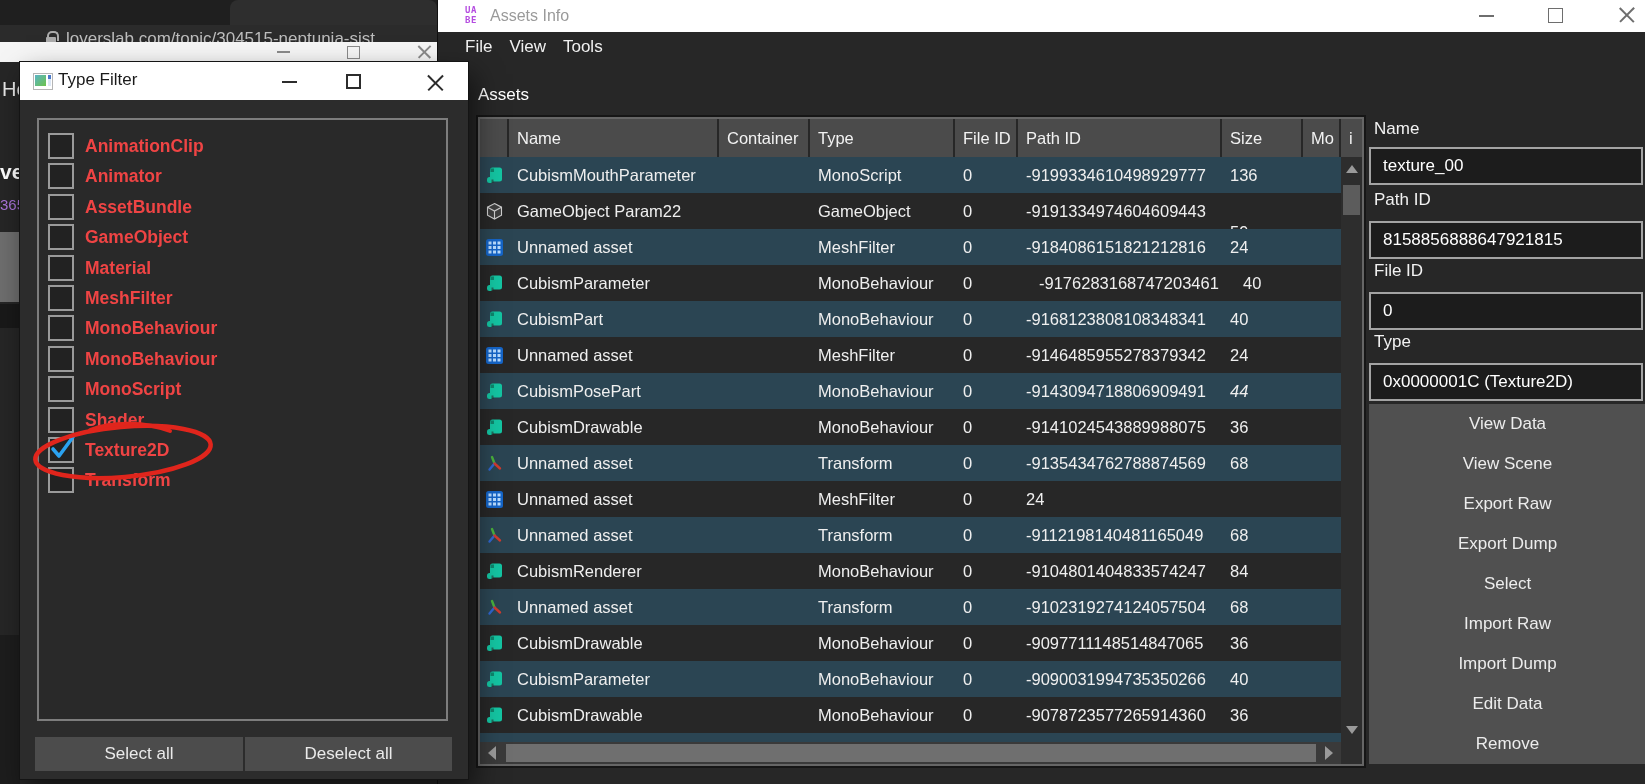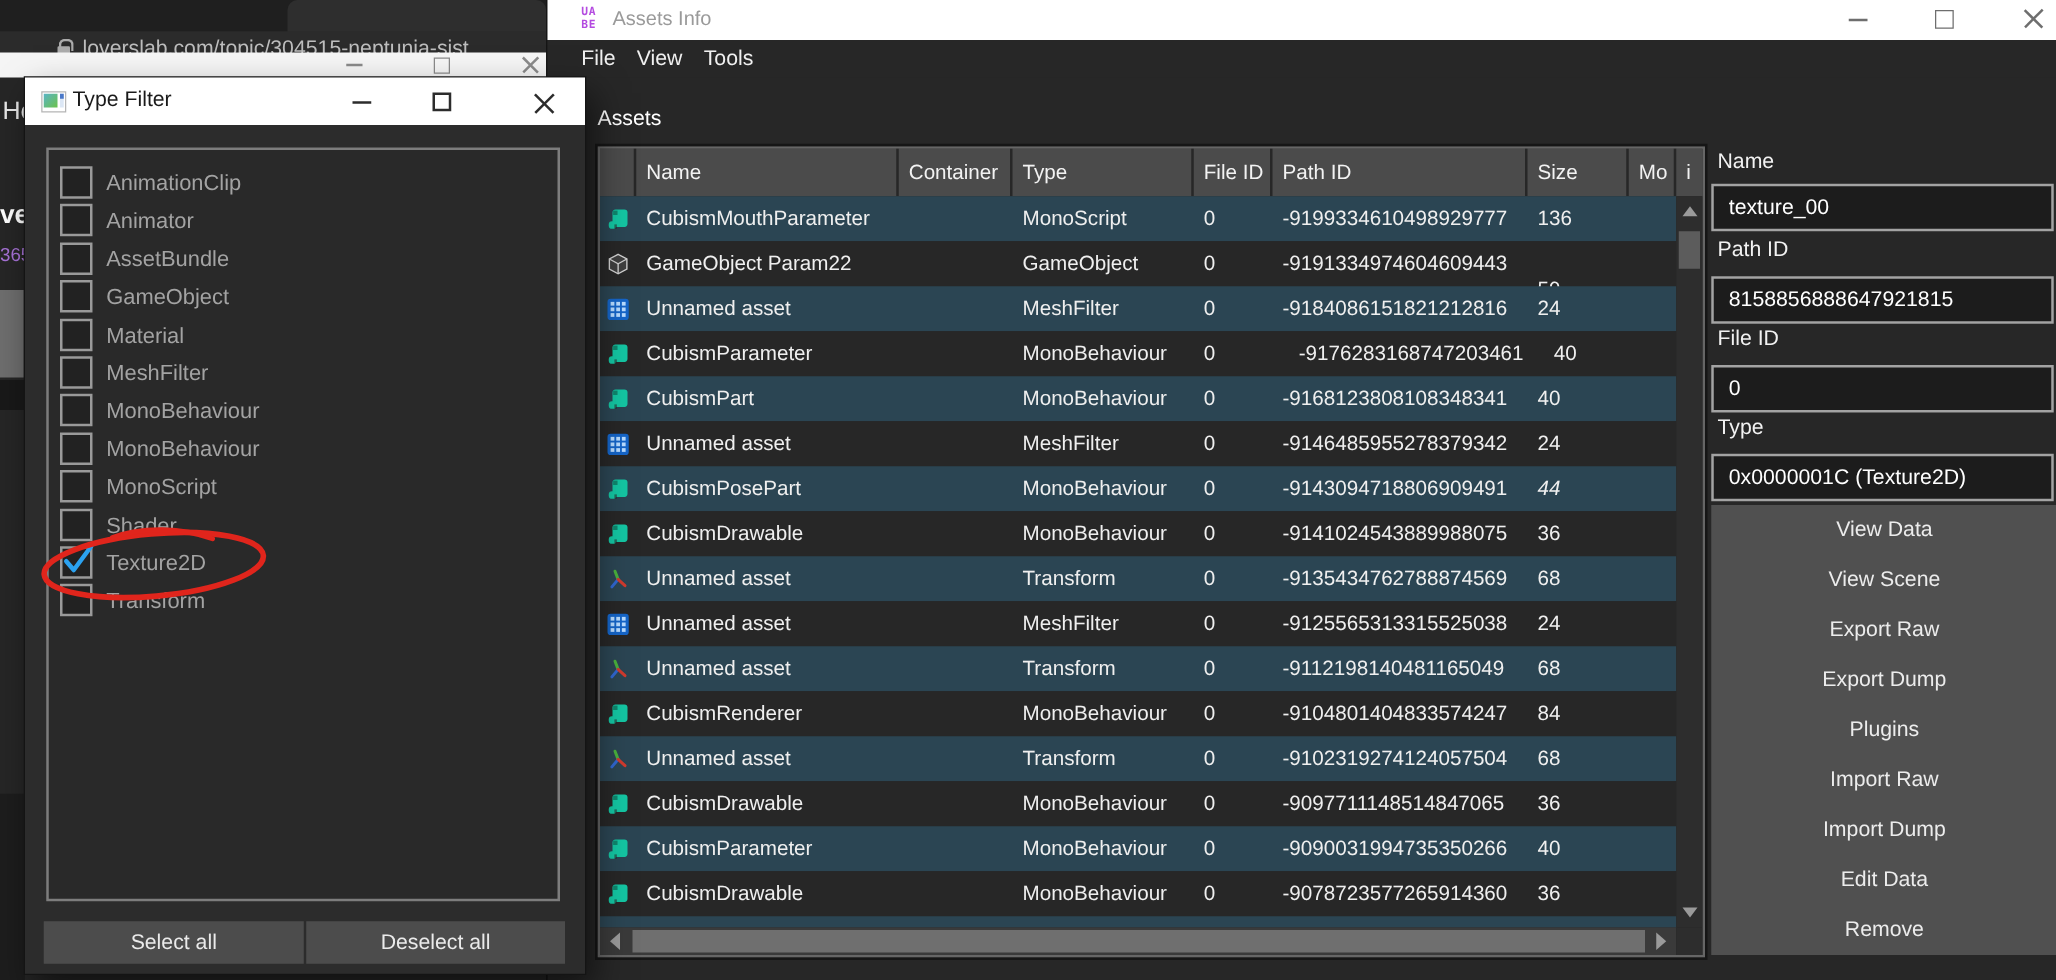--- a/index.html
+++ b/index.html
@@ -86,21 +86,21 @@
   .tf-icon .col{position:absolute;right:1px;top:1px;width:3px;height:11px;background:#dce7f5;}
   .tf-icon .colb{position:absolute;right:1px;top:1px;width:3px;height:4px;background:#4a78c8;}
   .tf-title{position:absolute;left:38px;top:8px;color:#1a1a1a;font-size:17px;}
   .tf-min{position:absolute;left:262px;top:19px;width:15px;height:2px;background:#2c2c2c;}
   .tf-max{position:absolute;left:326px;top:12px;width:15px;height:15px;border:2px solid #2c2c2c;box-sizing:border-box;}
   .tf-close{position:absolute;left:406px;top:13px;width:15px;height:15px;color:#2c2c2c;}
   .tf-list{position:absolute;left:17px;top:56px;width:411px;height:603px;background:#292929;
     border:2px solid #7d7d7d;box-sizing:border-box;}
   .tf-row{position:absolute;left:0;width:405px;height:30px;}
   .tf-check{position:absolute;left:9px;top:2px;width:26px;height:26px;border:2px solid #9a9a9a;box-sizing:border-box;background:#222;}
-  .tf-label{position:absolute;left:46px;top:0;line-height:30px;color:#a3a3a3;font-size:17.5px;}
+  .tf-label{position:absolute;left:46px;top:0;line-height:30px;color:#ef4444;font-size:17.5px;font-weight:bold;}
   .tf-annot{position:absolute;left:0;top:0;pointer-events:none;z-index:8;}
   .tf-btn{position:absolute;top:675px;height:34px;background:#4c4c4c;color:#eaeaea;font-size:17px;
     display:flex;align-items:center;justify-content:center;}
   .tf-btn.b1{left:15px;width:208px;} .tf-btn.b2{left:225px;width:207px;}
 </style>
 </head>
 <body>
 
 <div class="screen">
 
@@ -340,21 +340,20 @@
                   <rect x="3.5" y="12.5" width="3" height="3"></rect>
                   <rect x="8" y="12.5" width="3" height="3"></rect>
                   <rect x="12.5" y="12.5" width="3" height="3"></rect>
                 </g>
               </svg>
             </div>
             <div class="td" style="width: 210px;">Unnamed asset</div>
             <div class="td" style="width: 91px;"></div>
             <div class="td" style="width: 145px;">MeshFilter</div>
             <div class="td" style="width: 63px;">0</div>
-            <div class="td" style="width: 204px;">-9125565313315525038</div>
             <div class="td" style="width: 81px;">24</div>
             <div class="td" style="width: 38px;"></div>
           </div>
           <div class="tr teal" style="top: 398px;">
             <div class="td td-icon" style="width: 29px;">
               <svg width="19" height="19" viewBox="0 0 19 19">
                 <g stroke-width="2.4" stroke-linecap="round" fill="none">
                   <path d="M9.5 9.5 L7 3" stroke="#49b03c"></path>
                   <path d="M9.5 9.5 L4.5 15.5" stroke="#2f66cf"></path>
                   <path d="M9.5 9.5 L15 14.5" stroke="#cf3a2e"></path>
@@ -476,21 +475,21 @@
         <div class="abs dp-label" style="top: 190px;">Path ID</div>
         <input class="abs dp-input" readonly="" value="8158856888647921815" style="top: 221px;">
         <div class="abs dp-label" style="top: 261px;">File ID</div>
         <input class="abs dp-input" readonly="" value="0" style="top: 292px;">
         <div class="abs dp-label" style="top: 332px;">Type</div>
         <input class="abs dp-input" readonly="" value="0x0000001C (Texture2D)" style="top: 363px;">
         <div class="abs dp-btn" style="top: 404px;">View Data</div>
         <div class="abs dp-btn" style="top: 444px;">View Scene</div>
         <div class="abs dp-btn" style="top: 484px;">Export Raw</div>
         <div class="abs dp-btn" style="top: 524px;">Export Dump</div>
-        <div class="abs dp-btn" style="top: 564px;">Plugins</div>
+        <div class="abs dp-btn" style="top: 564px;">Select</div>
         <div class="abs dp-btn" style="top: 604px;">Import Raw</div>
         <div class="abs dp-btn" style="top: 644px;">Import Dump</div>
         <div class="abs dp-btn" style="top: 684px;">Edit Data</div>
         <div class="abs dp-btn" style="top: 724px;">Remove</div>
       </div>
   </div>
 
   <div class="abs tf">
     <div class="tf-titlebar"></div>
     <div class="tf-icon">

